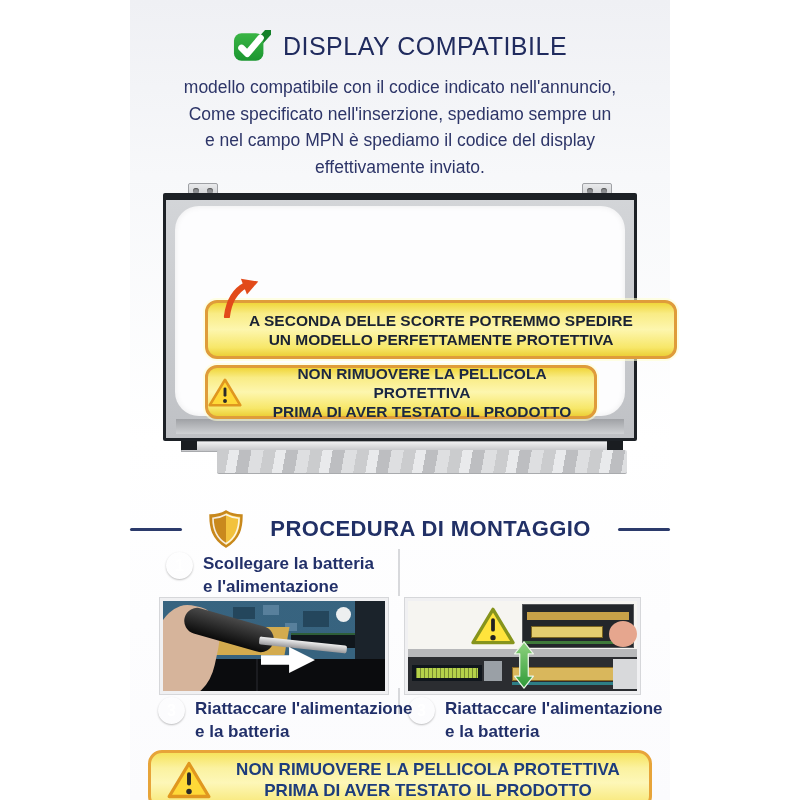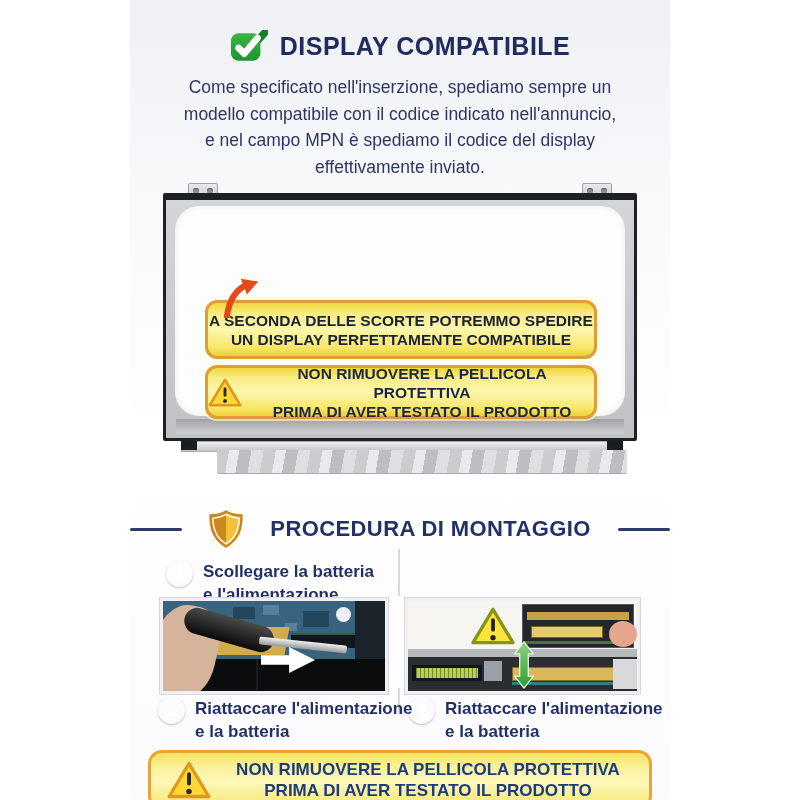--- a/index.html
+++ b/index.html
@@ -4,21 +4,21 @@
 <style>
   html,body{margin:0;padding:0;background:#ffffff;}
   .canvas{position:relative;width:800px;height:800px;background:#ffffff;overflow:hidden;
           font-family:"Liberation Sans",sans-serif;}
   .content{position:absolute;left:130px;top:0;width:540px;height:800px;
            background:linear-gradient(180deg,#eff0f4 0%,#f7f8fa 22%,#ffffff 55%,#fbfbfd 100%);}
 
   
   .header-row{position:absolute;top:30px;left:0;width:100%;display:flex;justify-content:center;
               align-items:center;gap:12px;}
-  .title{font-size:25px;font-weight:bold;color:#202b5e;letter-spacing:.5px;}
+  .title{font-size:25px;font-weight:normal;color:#202b5e;letter-spacing:.5px;}
   .desc{position:absolute;top:74px;left:0;width:100%;text-align:center;color:#2d3568;
         font-size:17.5px;line-height:26.5px;}
 
   
   .panel{position:absolute;left:33px;top:183px;width:474px;height:300px;}
   .bracket{position:absolute;top:0;width:28px;height:15px;background:linear-gradient(#e9eaec,#c6c8cb);
            border:1px solid #9fa1a5;border-radius:2px;}
   .bracket .hole{position:absolute;top:4px;width:6px;height:6px;border-radius:50%;
                  background:#8d8f93;box-shadow:inset 0 1px 1px #555;}
   .bracket .hole.h1{left:4px;} .bracket .hole.h2{right:4px;}
@@ -38,40 +38,40 @@
   .foil{position:absolute;top:267px;left:54px;width:410px;height:23px;border-radius:2px;
         background:repeating-linear-gradient(100deg,#cbccce 0 12px,#e9eaec 12px 22px,#bdbec1 22px 34px,#dedfe1 34px 46px);
         border-bottom:1px solid #a9abae;}
 
   
   .ybox{position:absolute;border:3px solid #df9c3a;border-radius:12px;box-sizing:border-box;
         background:linear-gradient(180deg,#f0d63a 0%,#f9ec85 20%,#fdf6ae 50%,#f7e769 84%,#eccf37 100%);
         display:flex;align-items:center;justify-content:center;gap:8px;
         box-shadow:0 0 0 2px rgba(255,255,210,.6);}
   .ybox .txt{text-align:center;font-weight:bold;line-height:19px;}
-  .ybox1{left:42px;top:117px;width:392px;height:59px;}
+  .ybox1{left:42px;top:117px;width:472px;height:59px;}
   .ybox1 .txt{font-size:15.5px;color:#1a2233;}
   .ybox2{left:42px;top:182px;width:392px;height:54px;}
   .ybox2 .txt{font-size:15.5px;color:#1b2742;}
   .red-arrow{position:absolute;left:57px;top:95px;width:40px;height:40px;z-index:3;}
 
   
   .proc-row{position:absolute;top:510px;left:0;width:100%;display:flex;justify-content:space-between;
             align-items:center;gap:11px;}
   .proc-line{width:52px;height:3px;background:#2b3a6b;border-radius:2px;}
   .proc-title{font-size:22px;font-weight:bold;color:#213066;letter-spacing:.4px;}
 
   
   .step{position:absolute;display:flex;gap:10px;align-items:flex-start;}
   .badge{width:27px;height:27px;border-radius:50%;flex:0 0 27px;
          background:radial-gradient(circle at 35% 30%,#52c553,#1d942 70%,#147a33);
          color:#fff;font-size:16px;font-weight:bold;display:flex;align-items:center;
          justify-content:center;box-shadow:0 1px 2px rgba(0,0,0,.25);}
   .step-text{font-size:17px;font-weight:bold;color:#223069;line-height:23px;}
-  .s1{left:36px;top:552px;margin-top:8px;} .s2{left:286px;top:552px;}
+  .s1{left:36px;top:552px;} .s2{left:286px;top:552px;}
   .s3a{left:28px;top:697px;} .s3b{left:278px;top:697px;}
   .vdiv{position:absolute;left:268px;width:2px;background:#d8d9dc;}
   .vdiv.seg1{top:549px;height:47px;} .vdiv.seg2{top:688px;height:26px;}
 
   
   .photo{position:absolute;top:598px;height:90px;border:3px solid #f0f0f2;
          box-shadow:0 0 0 1px #d6d7da;background:#222;overflow:hidden;box-sizing:content-box;}
   .photo-left{left:30px;width:222px;}
   .photo-right{left:275px;width:229px;}
 
@@ -141,22 +141,22 @@
           </defs>
           <path d="M13 18 L18 23 L37 2" stroke="#15802a" stroke-width="8" fill="none" stroke-linecap="round" stroke-linejoin="round"></path>
           <rect x="1" y="3" width="31" height="29" rx="8" fill="url(#gg)"></rect>
           <path d="M9 18.5 L15 24.5 L29 8" stroke="#ffffff" stroke-width="7" fill="none" stroke-linecap="round" stroke-linejoin="round"></path>
         </svg>
       </span>
       <span class="title">DISPLAY COMPATIBILE</span>
     </div>
 
     <div class="desc">
+      <div>modello compatibile con il codice indicato nell'annuncio,</div>
       <div>Come specificato nell'inserzione, spediamo sempre un</div>
-      <div>modello compatibile con il codice indicato nell'annuncio,</div>
       <div>e nel campo MPN è spediamo il codice del display</div>
       <div>effettivamente inviato.</div>
     </div>
 
     <div class="panel">
       <div class="bracket bl">
         <span class="hole h1"></span>
         <span class="hole h2"></span>
       </div>
       <div class="bracket br">
@@ -178,21 +178,21 @@
       <span class="red-arrow">
         <svg width="40" height="40" viewBox="0 0 44 46">
           <path d="M7 44 C9 28 15 15 29 8" stroke="#e24a1a" stroke-width="7" fill="none" stroke-linecap="round"></path>
           <polygon points="23,1 43,4 30,19" fill="#e24a1a"></polygon>
         </svg>
       </span>
 
       <div class="ybox ybox1">
         <div class="txt">
           <div>A SECONDA DELLE SCORTE POTREMMO SPEDIRE</div>
-          <div>UN DISPLAY PERFETTAMENTE COMPATIBILE</div>
+          <div>UN MODELLO PERFETTAMENTE PROTETTIVA</div>
         </div>
       </div>
 
       <div class="ybox ybox2">
         <span style="display:inline-flex;flex:0 0 auto;">
           <svg width="34" height="31" viewBox="0 0 40 36">
             <path d="M20 3 L38 33 L2 33 Z" fill="#ffd938" stroke="#e0971f" stroke-width="3" stroke-linejoin="round"></path>
             <rect x="18.3" y="12" width="3.4" height="11" rx="1.7" fill="#2a2a2a"></rect>
             <circle cx="20" cy="28" r="2.3" fill="#2a2a2a"></circle>
           </svg>

